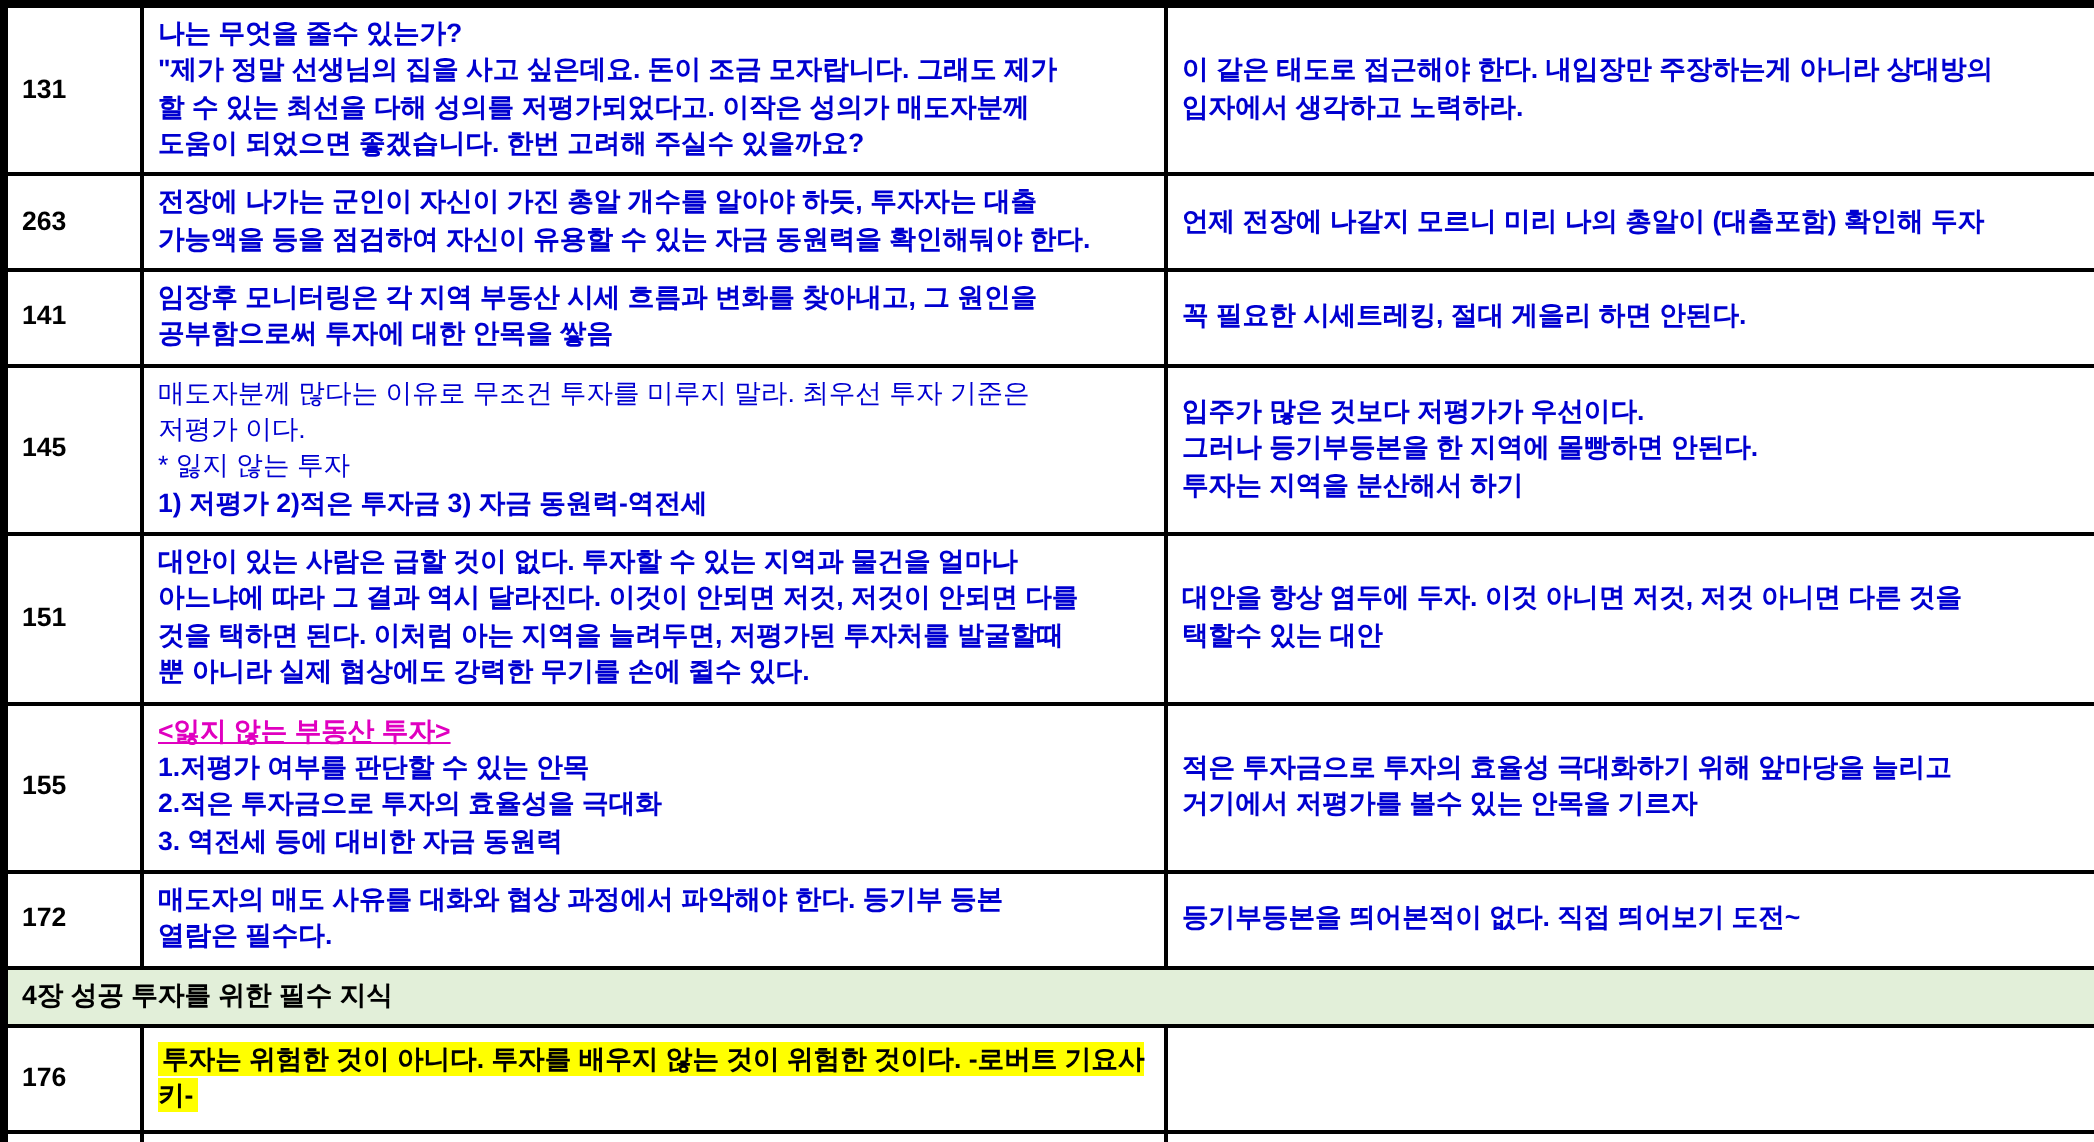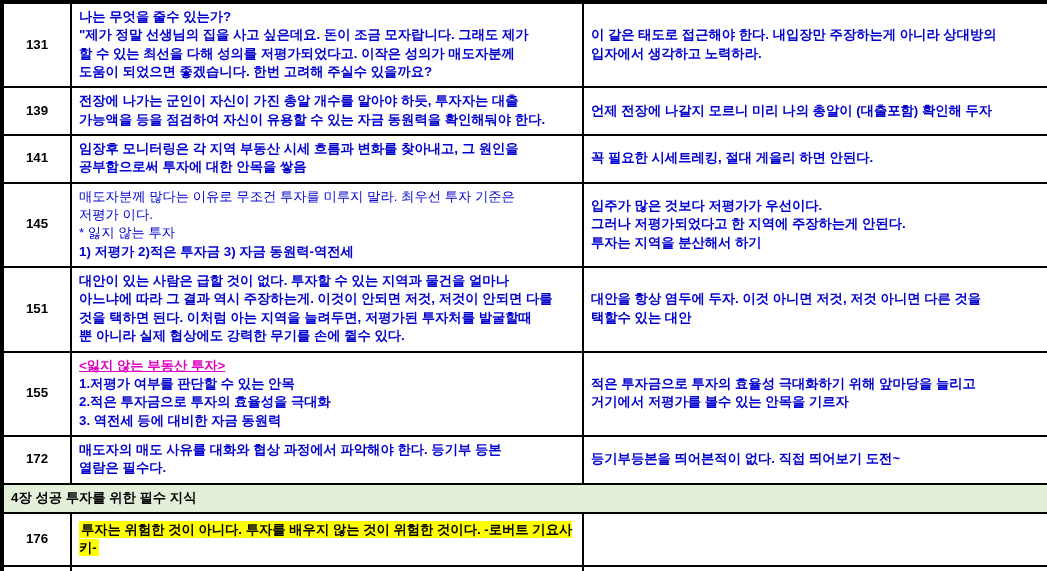--- a/index.html
+++ b/index.html
@@ -29,21 +29,21 @@
   table.book col.c-note  { width: 467px; }
 
   table.book td {
     border: 2px solid #000;
     vertical-align: middle;
     padding: 4px 7px 5px 7px;
     font-size: 13.3px;
     line-height: 1.38;
   }
   td.page {
-    text-align: center;
+    text-align: left;
     font-weight: bold;
     color: #000;
     font-size: 14px;
     vertical-align: middle;
   }
   td.quote {
     color: #0000d0;
     font-weight: bold;
     vertical-align: top;
   }
@@ -105,21 +105,21 @@
         <span class="line">할 수 있는 최선을 다해 성의를 저평가되었다고. 이작은 성의가 매도자분께</span>
         <span class="line">도움이 되었으면 좋겠습니다. 한번 고려해 주실수 있을까요?</span>
       </td>
       <td class="note">
         <span class="line">이 같은 태도로 접근해야 한다. 내입장만 주장하는게 아니라 상대방의</span>
         <span class="line">입자에서 생각하고 노력하라.</span>
       </td>
     </tr>
 
     <tr>
-      <td class="page">139</td>
+      <td class="page">263</td>
       <td class="quote">
         <span class="line">전장에 나가는 군인이 자신이 가진 총알 개수를 알아야 하듯, 투자자는 대출</span>
         <span class="line">가능액을 등을 점검하여 자신이 유용할 수 있는 자금 동원력을 확인해둬야 한다.</span>
       </td>
       <td class="note">
         <span class="line">언제 전장에 나갈지 모르니 미리 나의 총알이 (대출포함) 확인해 두자</span>
       </td>
     </tr>
 
     <tr>
@@ -136,30 +136,30 @@
     <tr>
       <td class="page">145</td>
       <td class="quote">
         <span class="line plain">매도자분께 많다는 이유로 무조건 투자를 미루지 말라. 최우선 투자 기준은</span>
         <span class="line plain">저평가 이다.</span>
         <span class="line plain">* 잃지 않는 투자</span>
         <span class="line">1) 저평가 2)적은 투자금 3) 자금 동원력-역전세</span>
       </td>
       <td class="note">
         <span class="line">입주가 많은 것보다 저평가가 우선이다.</span>
-        <span class="line">그러나 저평가되었다고 한 지역에 주장하는게 안된다.</span>
+        <span class="line">그러나 등기부등본을 한 지역에 몰빵하면 안된다.</span>
         <span class="line">투자는 지역을 분산해서 하기</span>
       </td>
     </tr>
 
     <tr>
       <td class="page">151</td>
       <td class="quote">
         <span class="line">대안이 있는 사람은 급할 것이 없다. 투자할 수 있는 지역과 물건을 얼마나</span>
-        <span class="line">아느냐에 따라 그 결과 역시 주장하는게. 이것이 안되면 저것, 저것이 안되면 다를</span>
+        <span class="line">아느냐에 따라 그 결과 역시 달라진다. 이것이 안되면 저것, 저것이 안되면 다를</span>
         <span class="line">것을 택하면 된다. 이처럼 아는 지역을 늘려두면, 저평가된 투자처를 발굴할때</span>
         <span class="line">뿐 아니라 실제 협상에도 강력한 무기를 손에 쥘수 있다.</span>
       </td>
       <td class="note">
         <span class="line">대안을 항상 염두에 두자. 이것 아니면 저것, 저것 아니면 다른 것을</span>
         <span class="line">택할수 있는 대안</span>
       </td>
     </tr>
 
     <tr>

